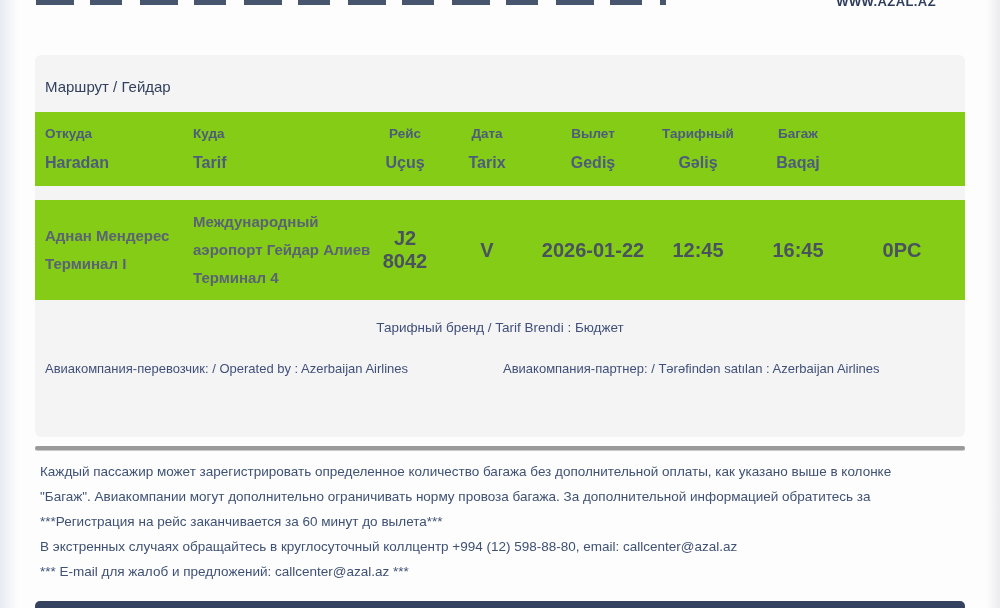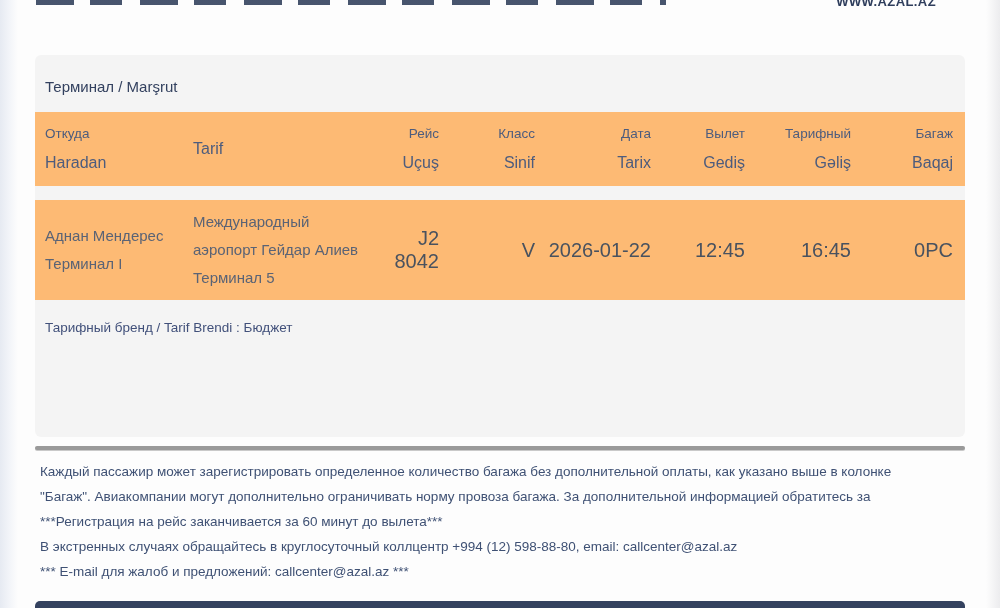--- a/index.html
+++ b/index.html
@@ -21,34 +21,34 @@
       #2f3e5a 0 38px, rgba(0,0,0,0) 38px 54px,
       #2f3e5a 54px 86px, rgba(0,0,0,0) 86px 104px);}
   .site{position:absolute;top:0;right:64px;height:9px;overflow:hidden;}
   .site span{display:block;margin-top:-6px;font-size:13px;font-weight:bold;
     letter-spacing:.4px;color:#2e3d5c;}
 
   
   .card{position:absolute;left:35px;top:55px;width:930px;height:382px;
     background:#f4f4f4;border-radius:6px;color:#49587a;}
   .card-title{padding:23px 0 0 10px;font-size:15px;color:#33415f;}
-  .sheet{background:#fdba74;margin-top:17px;}
+  .sheet{background:#84cc16;margin-top:17px;font-weight:bold;}
   .grid{display:grid;grid-template-columns:148px 178px 68px 96px 116px 94px 106px 1fr;
     padding:0 12px 0 10px;align-items:center;}
   .grid .c{min-width:0;}
-  .grid .r{text-align:right;}
+  .grid .r{text-align:center;}
   .thead{padding-top:14px;padding-bottom:14px;}
   .thead .ru{font-size:13.5px;margin-bottom:13px;color:#4d5c7d;}
   .thead .az{font-size:16px;color:#4d5c7d;}
   .gap{height:14px;background:#f4f4f4;}
   .trow{padding-top:8px;padding-bottom:8px;}
   .cell-text{font-size:15px;line-height:28px;color:#5a6375;}
   .cell-val{font-size:20px;color:#49525f;}
   .card-bottom{padding:20px 10px 0 10px;}
-  .tariff{font-size:13.5px;color:#41507a;}
+  .tariff{font-size:13.5px;color:#41507a;text-align:center;}
   .airlines{display:flex;margin-top:26px;font-size:13px;color:#41507a;}
   .airlines .op{width:458px;}
   .airlines .pa{flex:1;}
 
   .divider{position:absolute;left:35px;top:446px;width:930px;height:4px;
     background:#9a9a9a;border-radius:2px;box-shadow:0 1px 0 #c9c9c9;}
 
   .notes{position:absolute;left:40px;top:459px;width:920px;
     text-align:left;font-size:13.5px;line-height:25px;color:#3f5174;}
   .notes div{white-space:nowrap;}
@@ -63,38 +63,35 @@
 <div class="edge-right"></div>
 
 <div class="top-crop">
   <div class="frag"></div>
   <div class="site">
     <span>WWW.AZAL.AZ</span>
   </div>
 </div>
 
 <div class="card">
-  <div class="card-title">Терминал / Marşrut</div>
+  <div class="card-title">Маршрут / Гейдар</div>
 
   <div class="sheet">
     <div class="grid thead">
       <div class="c">
         <div class="ru">Откуда</div>
         <div class="az">Haradan</div>
       </div>
       <div class="c">
+        <div class="ru">Куда</div>
         <div class="az">Tarif</div>
       </div>
       <div class="c r">
         <div class="ru">Рейс</div>
         <div class="az">Uçuş</div>
-      </div>
-      <div class="c r">
-        <div class="ru">Класс</div>
-        <div class="az">Sinif</div>
       </div>
       <div class="c r">
         <div class="ru">Дата</div>
         <div class="az">Tarix</div>
       </div>
       <div class="c r">
         <div class="ru">Вылет</div>
         <div class="az">Gediş</div>
       </div>
       <div class="c r">
@@ -106,32 +103,36 @@
         <div class="az">Baqaj</div>
       </div>
     </div>
   </div>
 
   <div class="gap"></div>
 
   <div class="sheet" style="margin-top:0">
     <div class="grid trow">
       <div class="c cell-text">Аднан Мендерес Терминал I</div>
-      <div class="c cell-text">Международный аэропорт Гейдар Алиев Терминал 5</div>
+      <div class="c cell-text">Международный аэропорт Гейдар Алиев Терминал 4</div>
       <div class="c r cell-val">J2 8042</div>
       <div class="c r cell-val">V</div>
       <div class="c r cell-val">2026-01-22</div>
       <div class="c r cell-val">12:45</div>
       <div class="c r cell-val">16:45</div>
       <div class="c r cell-val">0PC</div>
     </div>
   </div>
 
   <div class="card-bottom">
     <div class="tariff">Тарифный бренд / Tarif Brendi : Бюджет</div>
+    <div class="airlines">
+      <div class="op">Авиакомпания-перевозчик: / Operated by : Azerbaijan Airlines</div>
+      <div class="pa">Авиакомпания-партнер: / Tərəfindən satılan : Azerbaijan Airlines</div>
+    </div>
   </div>
 </div>
 
 <div class="divider"></div>
 
 <div class="notes">
   <div>Каждый пассажир может зарегистрировать определенное количество багажа без дополнительной оплаты, как указано выше в колонке</div>
   <div>"Багаж". Авиакомпании могут дополнительно ограничивать норму провоза багажа. За дополнительной информацией обратитесь за</div>
   <div>***Регистрация на рейс заканчивается за 60 минут до вылета***</div>
   <div>В экстренных случаях обращайтесь в круглосуточный коллцентр +994 (12) 598-88-80, email: callcenter@azal.az</div>

